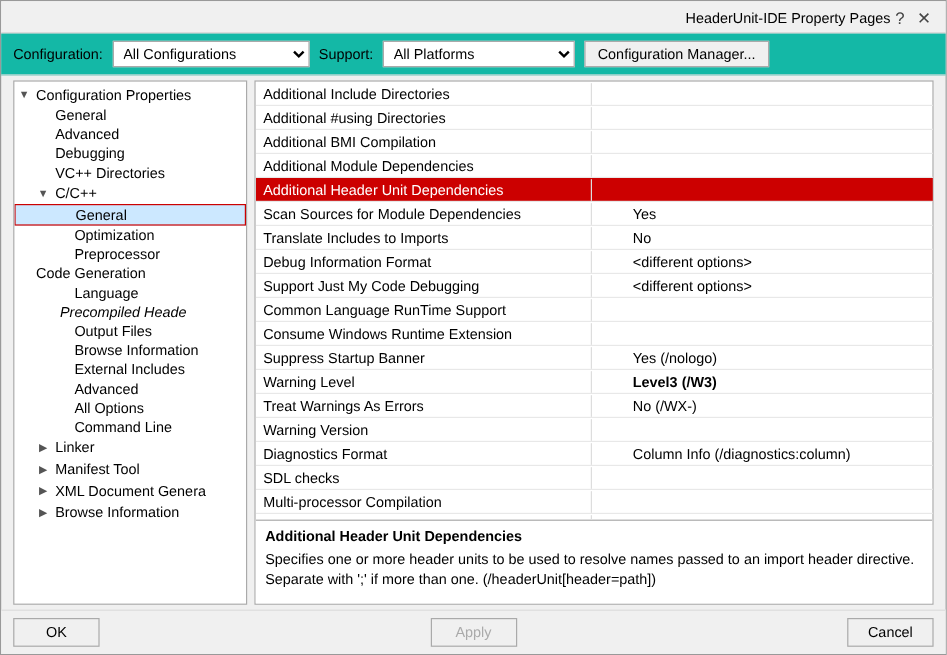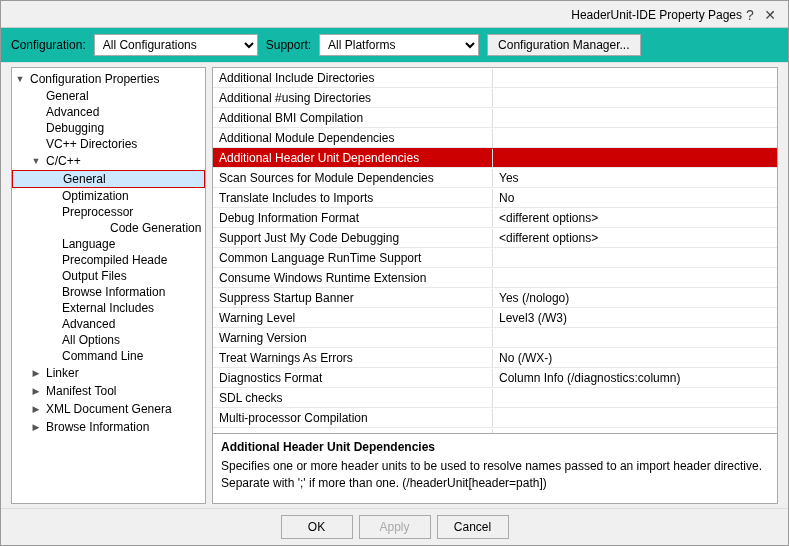--- a/index.html
+++ b/index.html
@@ -164,44 +164,45 @@
       padding: 2px 6px;
       font-size: 12px;
       color: #000;
       border-right: 1px solid #ddd;
     }
     .prop-value {
       padding: 2px 6px;
       font-size: 12px;
       color: #000;
       flex: 1;
+      margin-left: 28px;
     }
     .prop-value.bold {
-      font-weight: normal;
+      font-weight: bold;
     }
     .description-panel {
       border-top: 1px solid #aaa;
       padding: 6px 8px;
       background: #fff;
       min-height: 70px;
     }
     .desc-title {
       font-size: 12px;
       font-weight: bold;
       margin-bottom: 4px;
     }
     .desc-text {
       font-size: 12px;
       color: #000;
       line-height: 1.4;
     }
     
     .bottom-bar {
       display: flex;
-      justify-content: center;
+      justify-content: space-between;
       align-items: center;
       padding: 6px 10px;
       gap: 6px;
       background: #f0f0f0;
       border-top: 1px solid #ddd;
     }
     .bottom-btn {
       height: 24px;
       min-width: 72px;
       font-size: 12px;
@@ -279,29 +280,29 @@
           <span class="tree-label">General</span>
         </div>
         <div class="tree-item" style="padding-left: 32px;">
           <span style="width: 16px; display: inline-block; flex-shrink: 0;"></span>
           <span class="tree-label">Optimization</span>
         </div>
         <div class="tree-item" style="padding-left: 32px;">
           <span style="width: 16px; display: inline-block; flex-shrink: 0;"></span>
           <span class="tree-label">Preprocessor</span>
         </div>
-        <div class="tree-item" style="padding-left: 32px; margin-left: 48px;">
+        <div class="tree-item" style="">
           <span style="width: 16px; display: inline-block; flex-shrink: 0;"></span>
           <span class="tree-label">Code Generation</span>
         </div>
         <div class="tree-item" style="padding-left: 32px;">
           <span style="width: 16px; display: inline-block; flex-shrink: 0;"></span>
           <span class="tree-label">Language</span>
         </div>
-        <div class="tree-item" style="padding-left: 32px;">
+        <div class="tree-item" style="padding-left: 20px; font-style: italic;">
           <span style="width: 16px; display: inline-block; flex-shrink: 0;"></span>
           <span class="tree-label">Precompiled Heade</span>
         </div>
         <div class="tree-item" style="padding-left: 32px;">
           <span style="width: 16px; display: inline-block; flex-shrink: 0;"></span>
           <span class="tree-label">Output Files</span>
         </div>
         <div class="tree-item" style="padding-left: 32px;">
           <span style="width: 16px; display: inline-block; flex-shrink: 0;"></span>
           <span class="tree-label">Browse Information</span>
@@ -388,26 +389,26 @@
           </div>
           <div class="prop-row">
             <span class="prop-name">Suppress Startup Banner</span>
             <span class="prop-value">Yes (/nologo)</span>
           </div>
           <div class="prop-row">
             <span class="prop-name">Warning Level</span>
             <span class="prop-value bold">Level3 (/W3)</span>
           </div>
           <div class="prop-row">
-            <span class="prop-name">Warning Version</span>
-            <span class="prop-value"></span>
-          </div>
-          <div class="prop-row">
             <span class="prop-name">Treat Warnings As Errors</span>
             <span class="prop-value">No (/WX-)</span>
+          </div>
+          <div class="prop-row">
+            <span class="prop-name">Warning Version</span>
+            <span class="prop-value"></span>
           </div>
           <div class="prop-row">
             <span class="prop-name">Diagnostics Format</span>
             <span class="prop-value">Column Info (/diagnostics:column)</span>
           </div>
           <div class="prop-row">
             <span class="prop-name">SDL checks</span>
           </div>
           <div class="prop-row">
             <span class="prop-name">Multi-processor Compilation</span>

